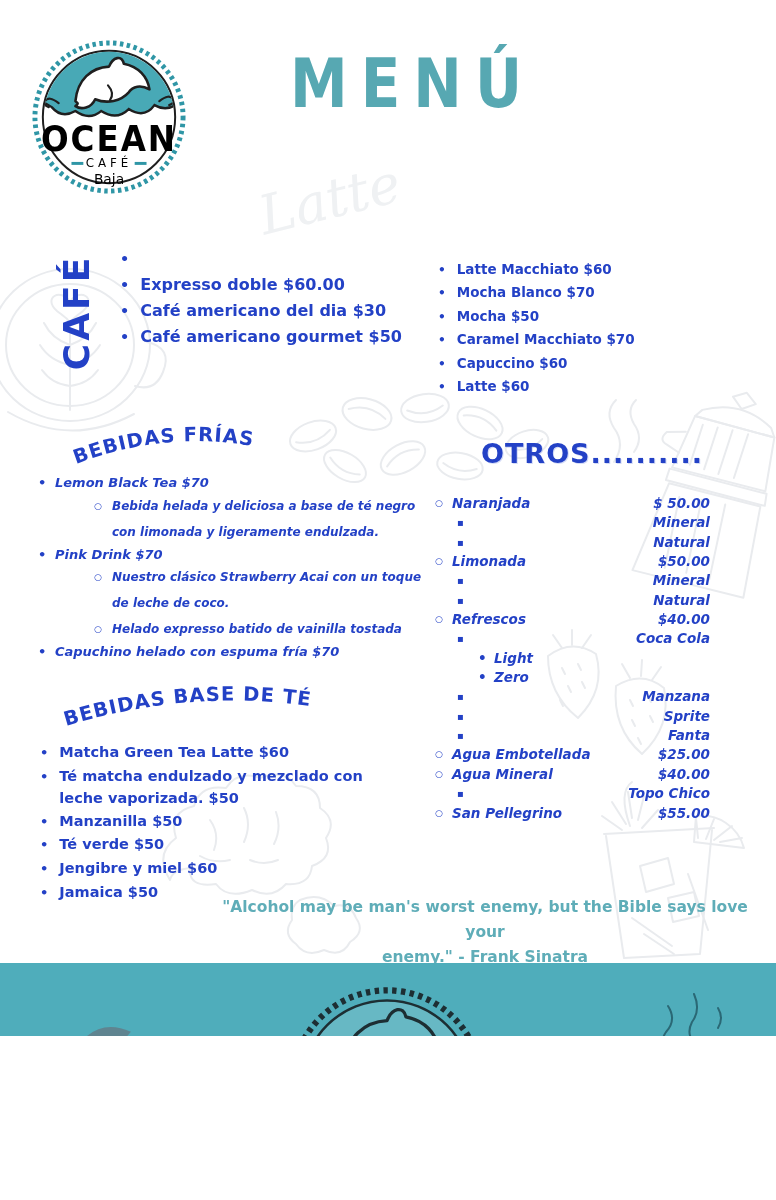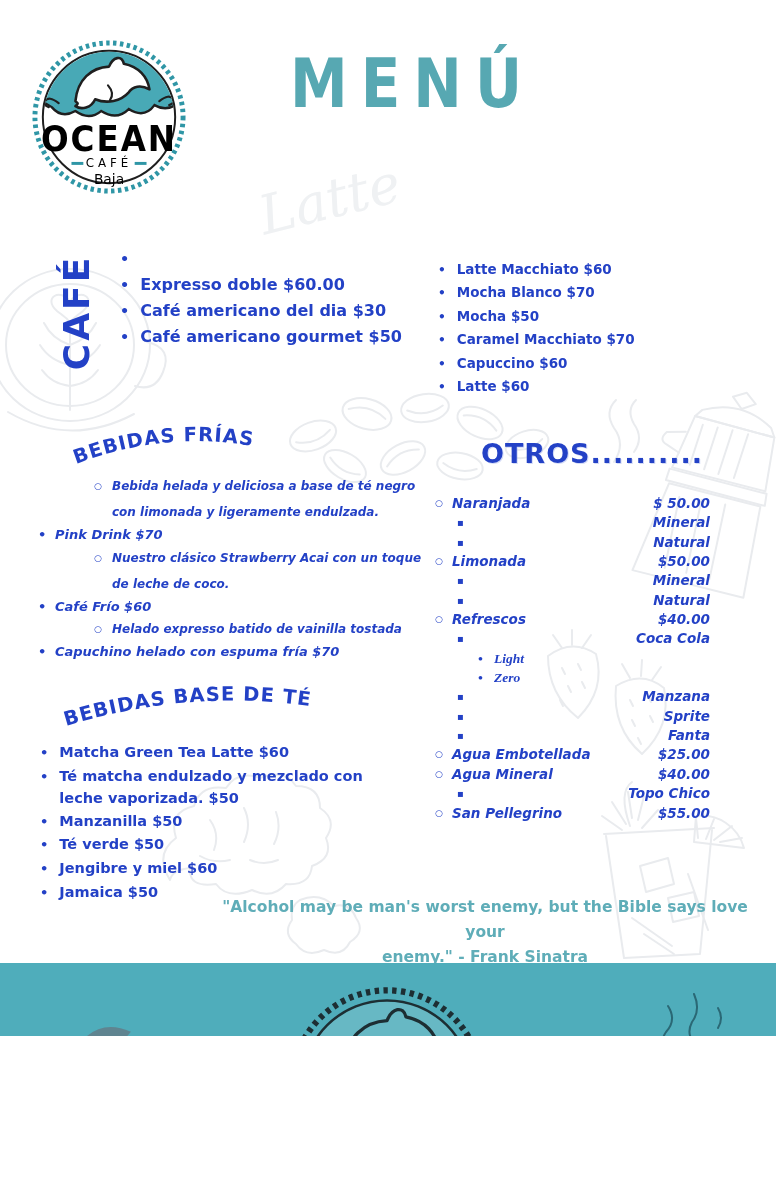--- a/index.html
+++ b/index.html
@@ -62,21 +62,21 @@
   .bf-l2::before{content:"○";position:absolute;left:58px;font-size:9px;}
 
   
   .ot-items{left:432px;top:494px;width:278px;font-style:italic;font-weight:700;font-size:13.5px;}
   .ot-row{position:relative;line-height:19.35px;}
   .ot-row .price{position:absolute;right:0;top:0;}
   .ot-l1{padding-left:20px;}
   .ot-l1::before{content:"○";position:absolute;left:3px;font-size:9px;}
   .ot-l2{padding-left:41px;text-align:right;}
   .ot-l2::before{content:"▪";position:absolute;left:25px;font-size:10px;}
-  .ot-l3{padding-left:62px;font-family:Liberation Serif, serif;}
+  .ot-l3{padding-left:62px;}
   .ot-l3::before{content:"•";position:absolute;left:46px;}
 
   
   .arch{position:absolute;}
   .arch text{font-family:"DejaVu Sans","Liberation Sans",sans-serif;font-weight:800;
     fill:var(--blue);letter-spacing:1px;}
 
   
   .quote{position:absolute;left:200px;top:895px;width:570px;text-align:center;
     color:var(--quote);font-weight:700;font-size:15.5px;line-height:25px;}
@@ -288,24 +288,24 @@
         <span>Latte $60</span>
       </div>
   </div>
 
   <svg class="arch" style="left:70px;top:412px" width="224" height="60" viewBox="0 0 224 60">
     <path id="arc1" d="M6,52 Q112,12 216,42" fill="none"></path>
     <text font-size="19.5"><textPath href="#arc1">BEBIDAS FRÍAS</textPath></text>
   </svg>
 
   <div class="list bf-items">
+    <div class="bf-l1">Lemon Black Tea $70</div>
     <div class="bf-l2">Bebida helada y deliciosa a base de té negro con limonada y ligeramente endulzada.</div>
     <div class="bf-l1">Pink Drink $70</div>
     <div class="bf-l2">Nuestro clásico Strawberry Acai con un toque de leche de coco.</div>
-    <div class="bf-l1">Café Frío $60</div>
     <div class="bf-l2">Helado expresso batido de vainilla tostada</div>
     <div class="bf-l1">Capuchino helado con espuma fría $70</div>
   </div>
 
   <div class="heading-blue h-otros">OTROS..........</div>
 
   <div class="list ot-items">
     <div class="ot-row ot-l1"><span>Naranjada</span><span class="price">$ 50.00</span></div>
     <div class="ot-row ot-l2"><span>Mineral</span></div>
     <div class="ot-row ot-l2"><span>Natural</span></div>

